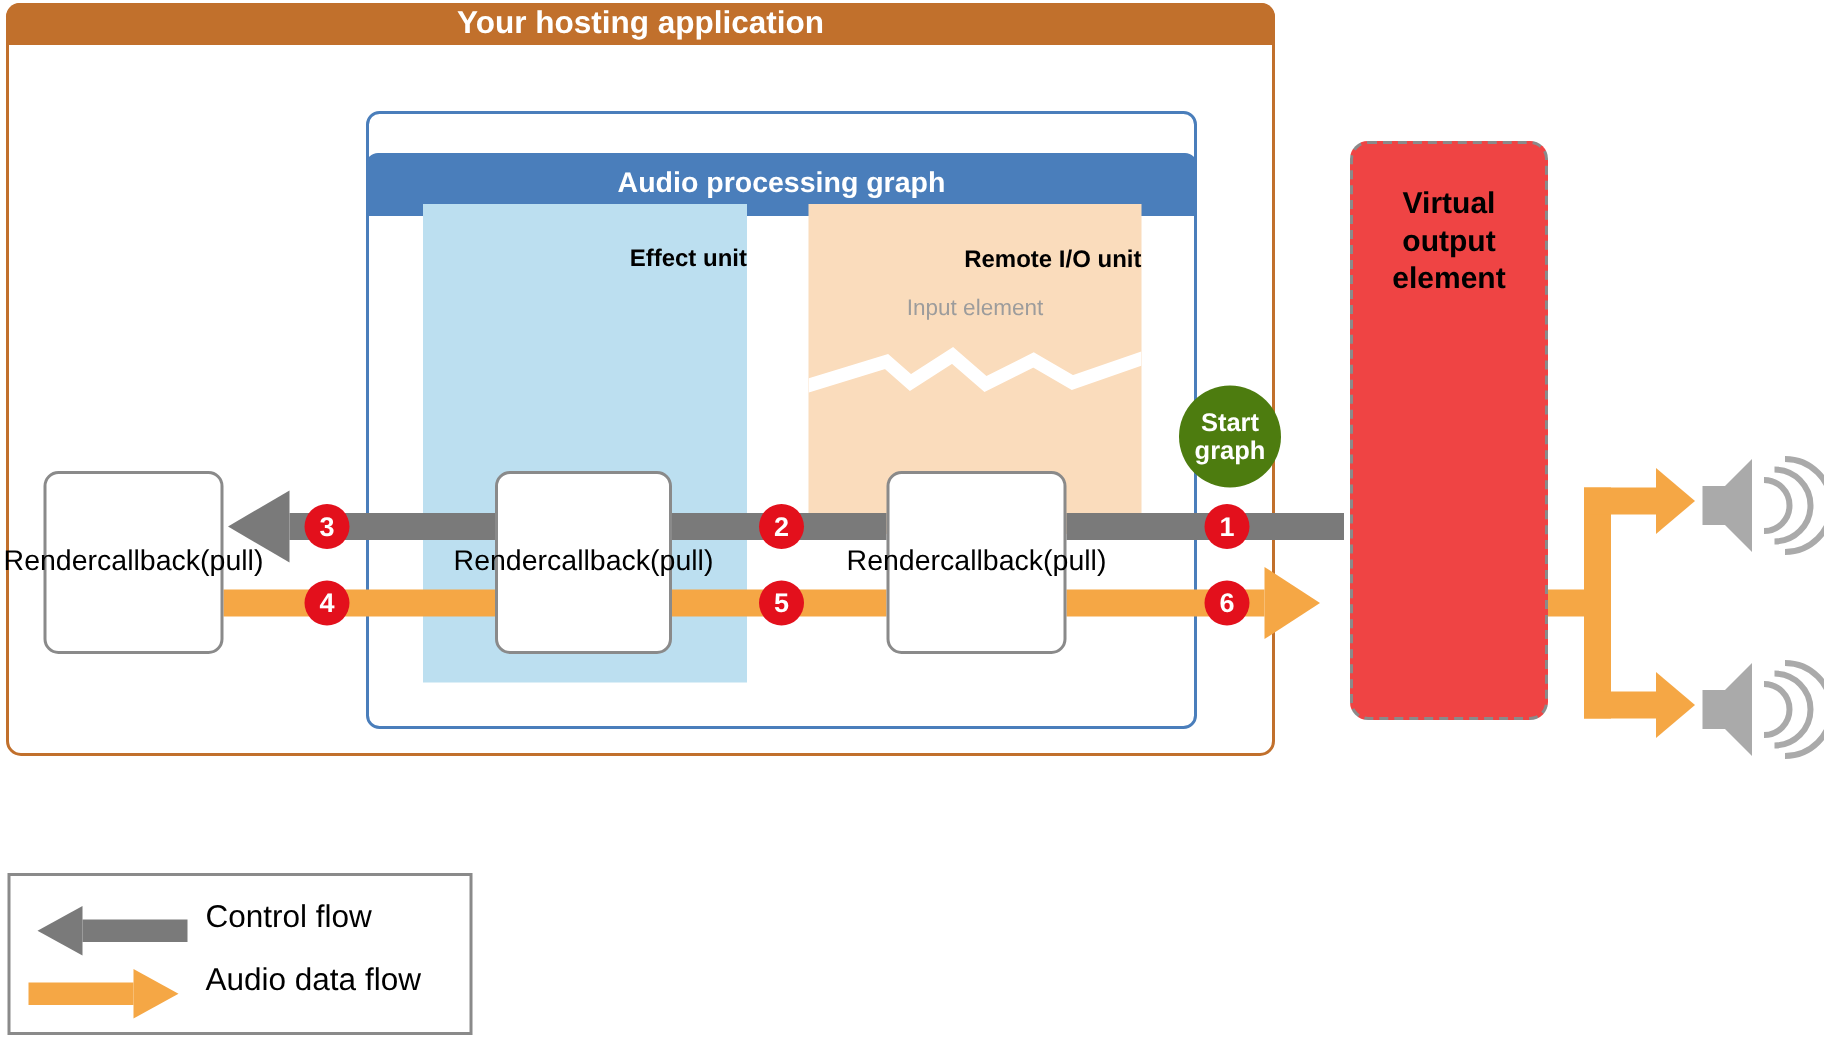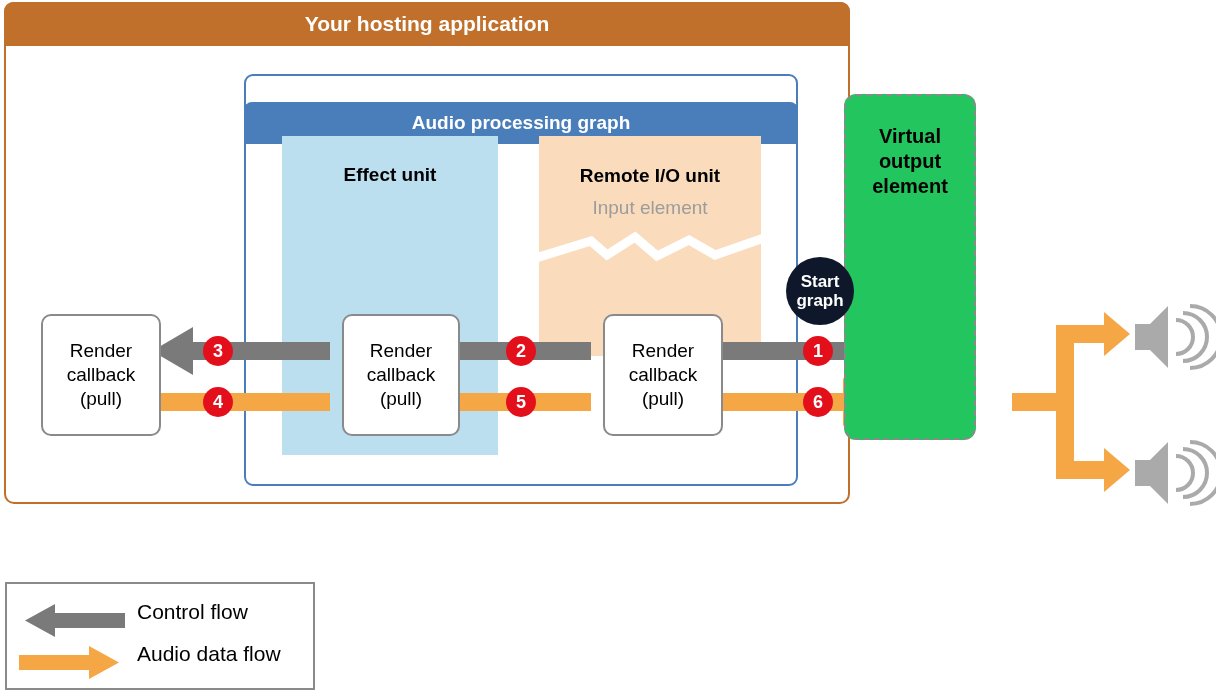--- a/index.html
+++ b/index.html
@@ -28,21 +28,21 @@
     border: 2px solid #C1702C;
     border-radius: 10px;
     background: #ffffff;
     box-sizing: border-box;
   }
   .host-header {
     position: absolute;
     left: -2px;
     top: -2px;
     width: 846px;
-    height: 44px;
+    height: 28px;
     background: #C1702C;
     border-radius: 9px 9px 0 0;
     color: #ffffff;
     font-size: 21px;
     font-weight: bold;
     display: flex;
     align-items: center;
     justify-content: center;
     box-sizing: border-box;
   }
@@ -94,33 +94,33 @@
     top: 136px;
     width: 222px;
     height: 220px;
     background: #FADCBC;
     overflow: hidden;
   }
   .unit-title {
     position: absolute;
     left: 0;
     right: 0;
-    text-align: center;
-    font-size: 19px;
+    text-align: right;
+    font-size: 16px;
     font-weight: bold;
     color: #000000;
   }
   .unit-effect .unit-title { top: 28px; }
   .unit-remote .unit-title { top: 29px; }
   .elem-label {
     position: absolute;
     left: 0;
     right: 0;
     text-align: center;
-    font-size: 19px;
+    font-size: 15px;
   }
   .elem-input {
     top: 61px;
     color: #9C9C9C;
   }
   .elem-output {
     top: 141px;
     color: #000000;
   }
   .tear {
@@ -132,41 +132,40 @@
   }
 
   
   .cb-box {
     position: absolute;
     background: #ffffff;
     border: 2px solid #8A8A8A;
     border-radius: 10px;
     box-sizing: border-box;
     display: flex;
-    flex-direction: column;
+    flex-direction: row;
     align-items: center;
     justify-content: center;
     font-size: 19px;
     color: #000000;
     line-height: 1.28;
     z-index: 6;
-    margin-left: 12px;
   }
   .cb-1 { left: 29px;  top: 314px; width: 120px; height: 122px; }
   .cb-2 { left: 330px; top: 314px; width: 118px; height: 122px; }
   .cb-3 { left: 591px; top: 314px; width: 120px; height: 122px; }
 
   
   .vod {
     position: absolute;
-    left: 844px;
+    left: 900px;
     top: 94px;
     width: 132px;
-    height: 346px;
-    background: #22c55e;
+    height: 386px;
+    background: #ef4444;
     border: 2px dashed #8A8A8A;
     border-radius: 12px;
     box-sizing: border-box;
     z-index: 7;
   }
   .vod-label {
     position: absolute;
     left: 0; right: 0;
     top: 28px;
     text-align: center;
@@ -204,21 +203,21 @@
   }
 
   
   .start-here {
     position: absolute;
     left: 786px;
     top: 257px;
     width: 68px;
     height: 68px;
     border-radius: 50%;
-    background: #0f172a;
+    background: #4d7c0f;
     color: #ffffff;
     font-size: 17px;
     font-weight: bold;
     line-height: 1.12;
     display: flex;
     flex-direction: column;
     align-items: center;
     justify-content: center;
     z-index: 10;
   }

